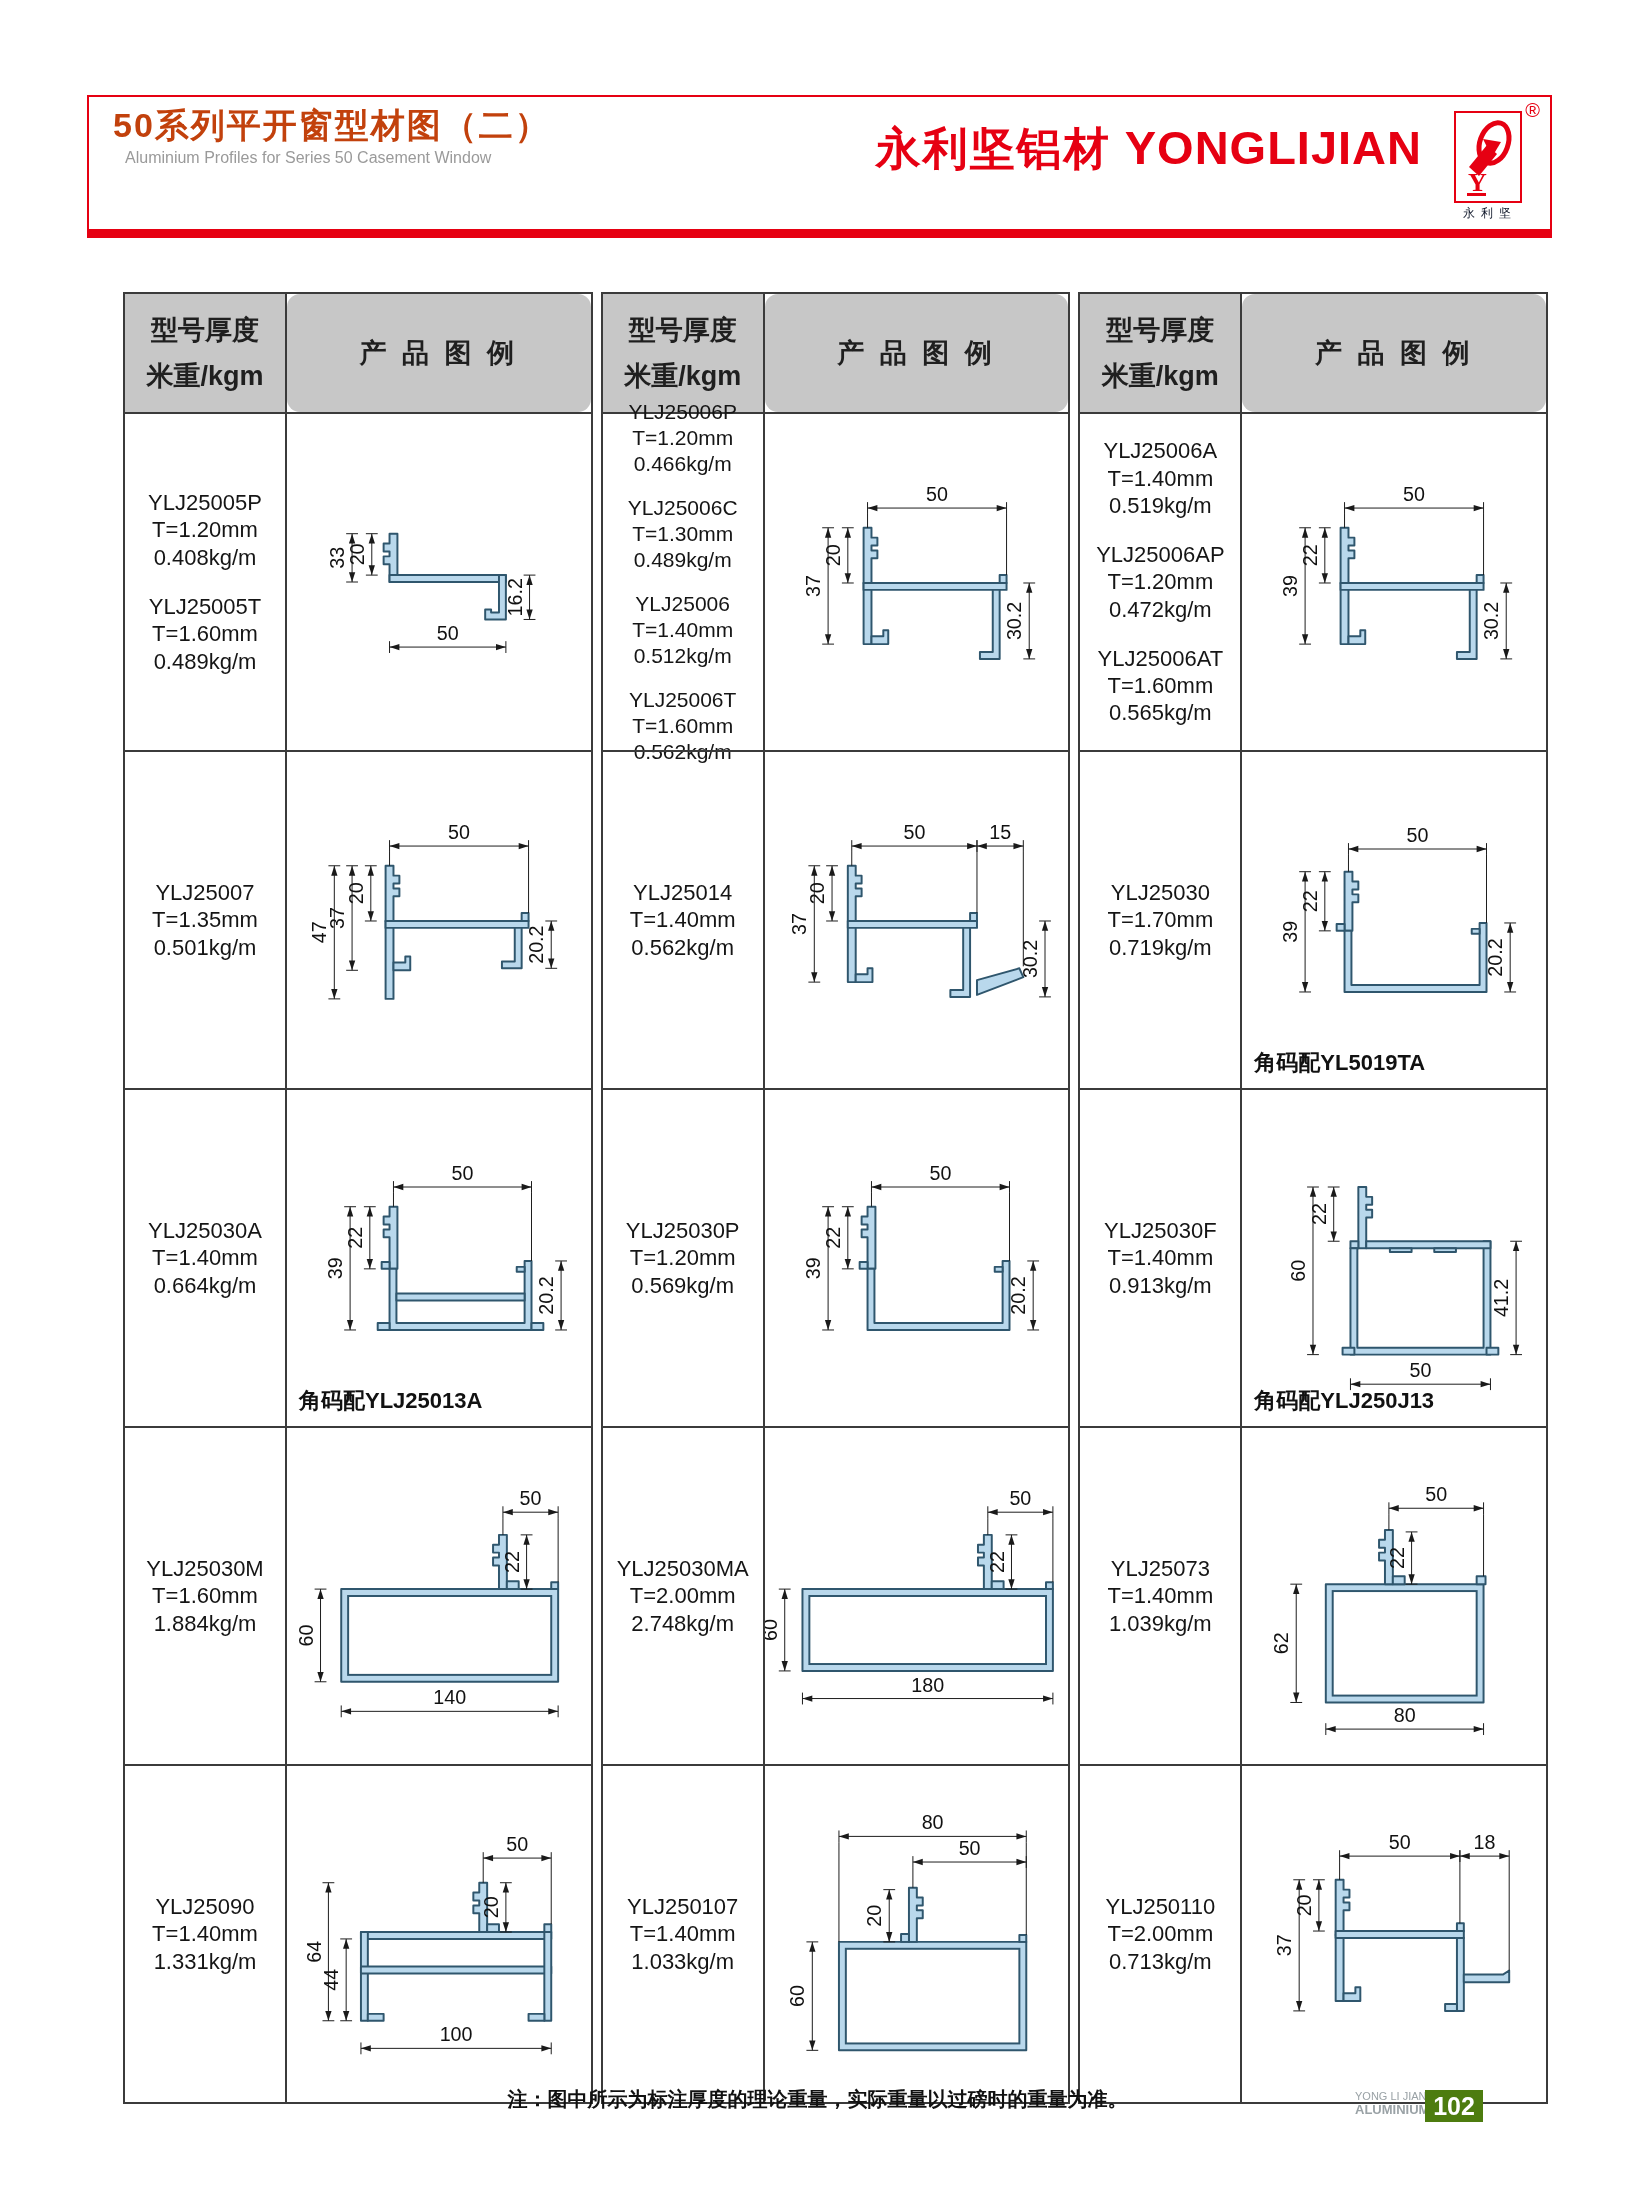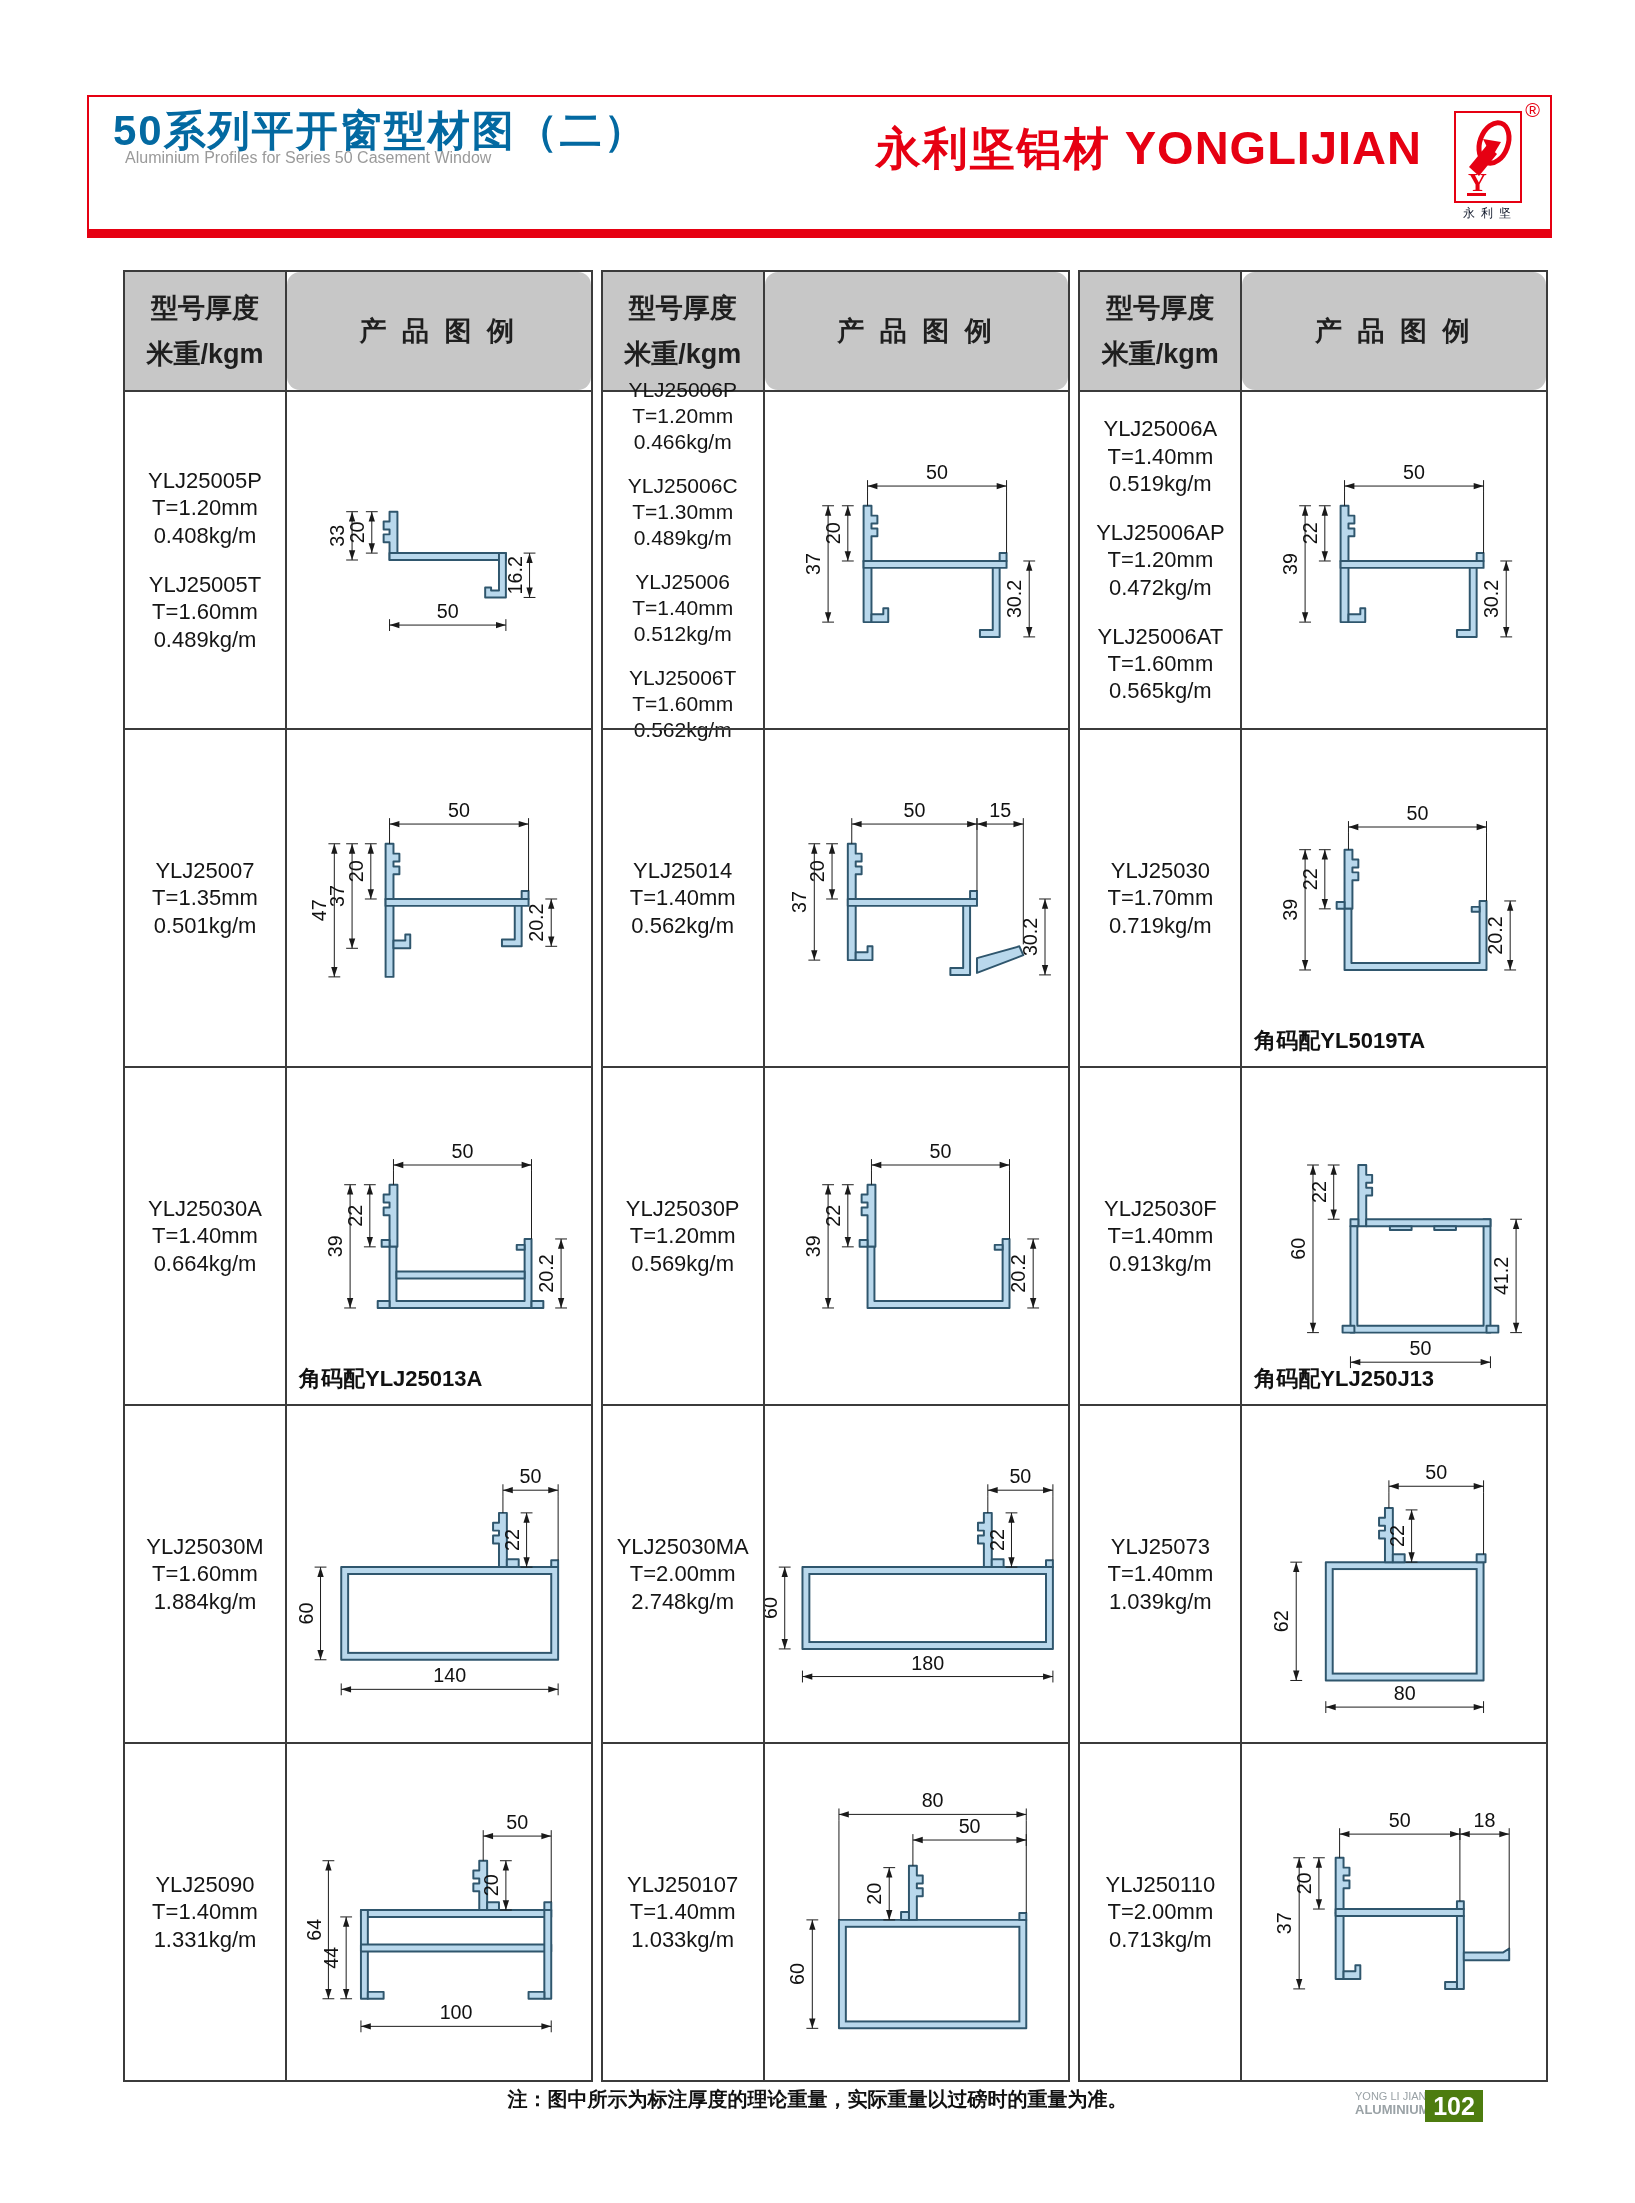--- a/index.html
+++ b/index.html
@@ -3,33 +3,33 @@
 <meta charset="utf-8">
 <style>
   html,body{margin:0;padding:0;}
   body{width:1635px;height:2203px;background:#ffffff;font-family:"Liberation Sans",sans-serif;position:relative;}
   .page{position:absolute;inset:0;}
 
   
   .header-box{position:absolute;left:87px;top:95px;width:1461px;height:132px;
     border-top:2px solid #e60012;border-left:2px solid #e60012;border-right:2px solid #e60012;
     border-bottom:9px solid #e60012;box-sizing:content-box;}
-  .title-cn{position:absolute;left:24px;top:6px;font-size:42px;color:#0369a1;letter-spacing:2px;font-weight:bold;}
+  .title-cn{position:absolute;left:24px;top:6px;font-size:34px;color:#c2410c;letter-spacing:2px;font-weight:bold;}
   .title-en{position:absolute;left:20px;top:52px;font-size:16px;color:#9a9a9a;margin-left:16px;}
   .brand{position:absolute;right:128px;top:22px;display:flex;align-items:baseline;gap:14px;color:#e60012;white-space:nowrap;}
   .brand .cn{font-size:45px;font-weight:bold;letter-spacing:2px;}
   .brand .en{font-size:47px;font-weight:bold;letter-spacing:1px;}
   .logo-box{position:absolute;right:28px;top:14px;width:64px;height:88px;border:2px solid #e60012;background:#fff;}
   .logo-sub{position:absolute;right:24px;top:108px;width:72px;text-align:center;font-size:12px;color:#0f172a;letter-spacing:6px;white-space:nowrap;}
   .reg-mark{position:absolute;right:10px;top:2px;font-size:20px;color:#e60012;}
 
   
   .tablewrap{position:absolute;left:123px;top:270px;width:1425px;display:flex;gap:8px;}
   .group{flex:1;display:grid;grid-template-columns:162px 1fr;grid-template-rows:118px repeat(5,338px);
-    border:2px solid #3b3b3b;background:#fff;}
+    border:2px solid #3b3b3b;background:#fff;margin-top:22px;}
   .cell{box-sizing:border-box;border-top:2px solid #3b3b3b;position:relative;}
   .cell.r0{border-top:none;}
   .label-col{border-right:2px solid #3b3b3b;}
   .head{background:#c7c7c7;display:flex;flex-direction:column;align-items:center;justify-content:center;
     gap:10px;font-size:27px;color:#1f1f1f;font-weight:bold;}
   .head.diag{letter-spacing:4px;border-radius:13px;}
   .labelcell{display:flex;flex-direction:column;align-items:center;justify-content:center;gap:22px;
     font-size:22px;line-height:1.24;color:#151515;text-align:center;}
   .labelcell.tight{gap:18px;font-size:21px;}
   .entry div{white-space:nowrap;}

